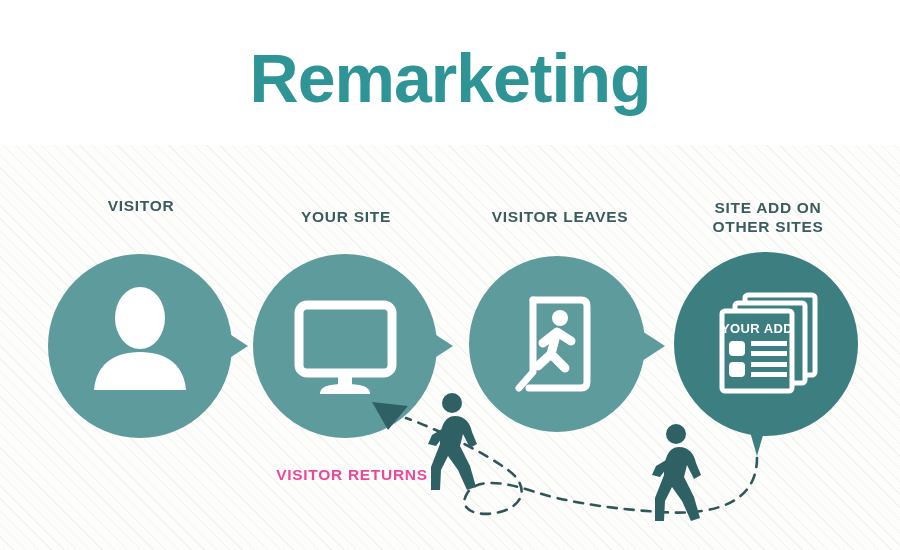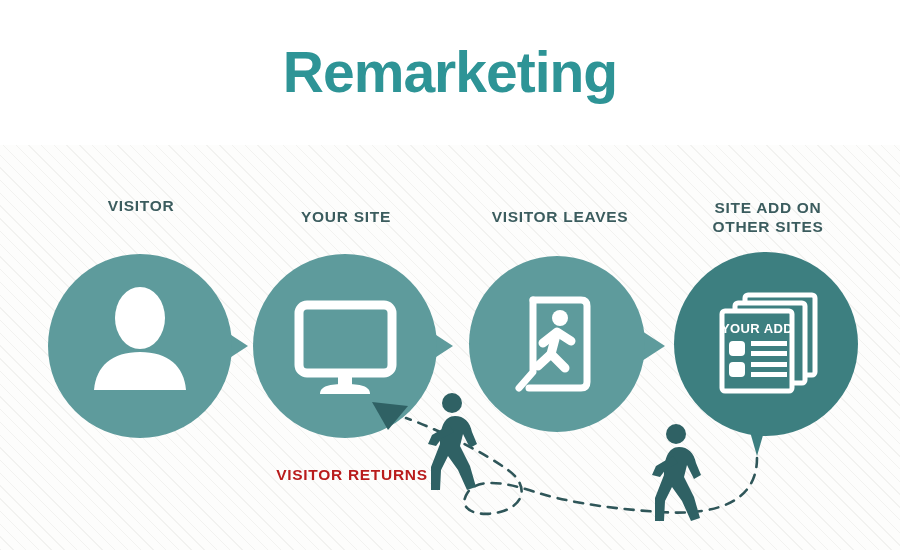--- a/index.html
+++ b/index.html
@@ -33,21 +33,21 @@
     );
   }
 
   
   #title {
     position: absolute;
     left: 0;
     top: 44px;
     width: 900px;
     text-align: center;
-    font-size: 57px;
+    font-size: 68px;
     font-weight: bold;
     letter-spacing: -1px;
     color: #2e9496;
     line-height: 1;
     white-space: nowrap;
   }
 
   
   .step-label {
     position: absolute;
@@ -65,21 +65,21 @@
 
   #label-returns {
     position: absolute;
     left: 262px;
     top: 466px;
     width: 180px;
     text-align: center;
     font-size: 15.5px;
     font-weight: bold;
     letter-spacing: 0.7px;
-    color: #b91c1c;
+    color: #ec4899;
   }
 
   
   #scene {
     position: absolute;
     left: 0;
     top: 0;
     width: 900px;
     height: 550px;
   }

